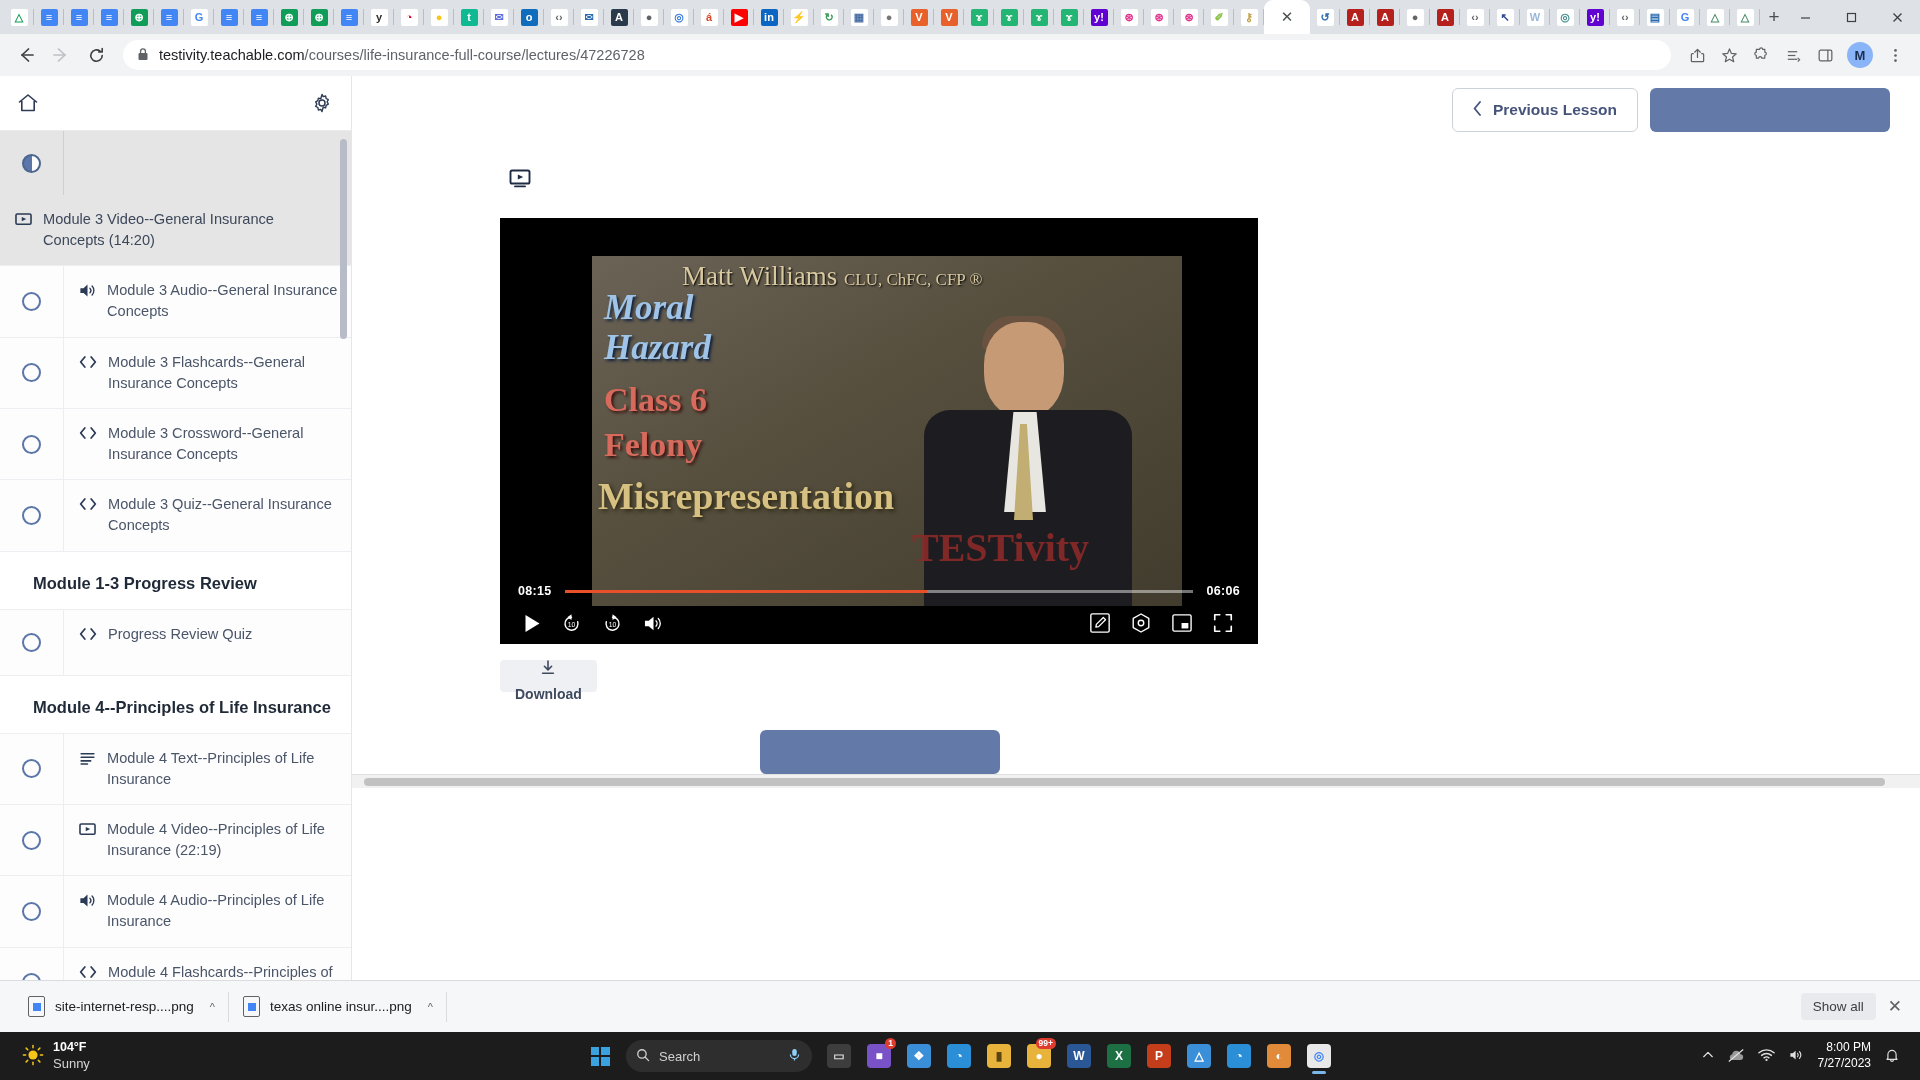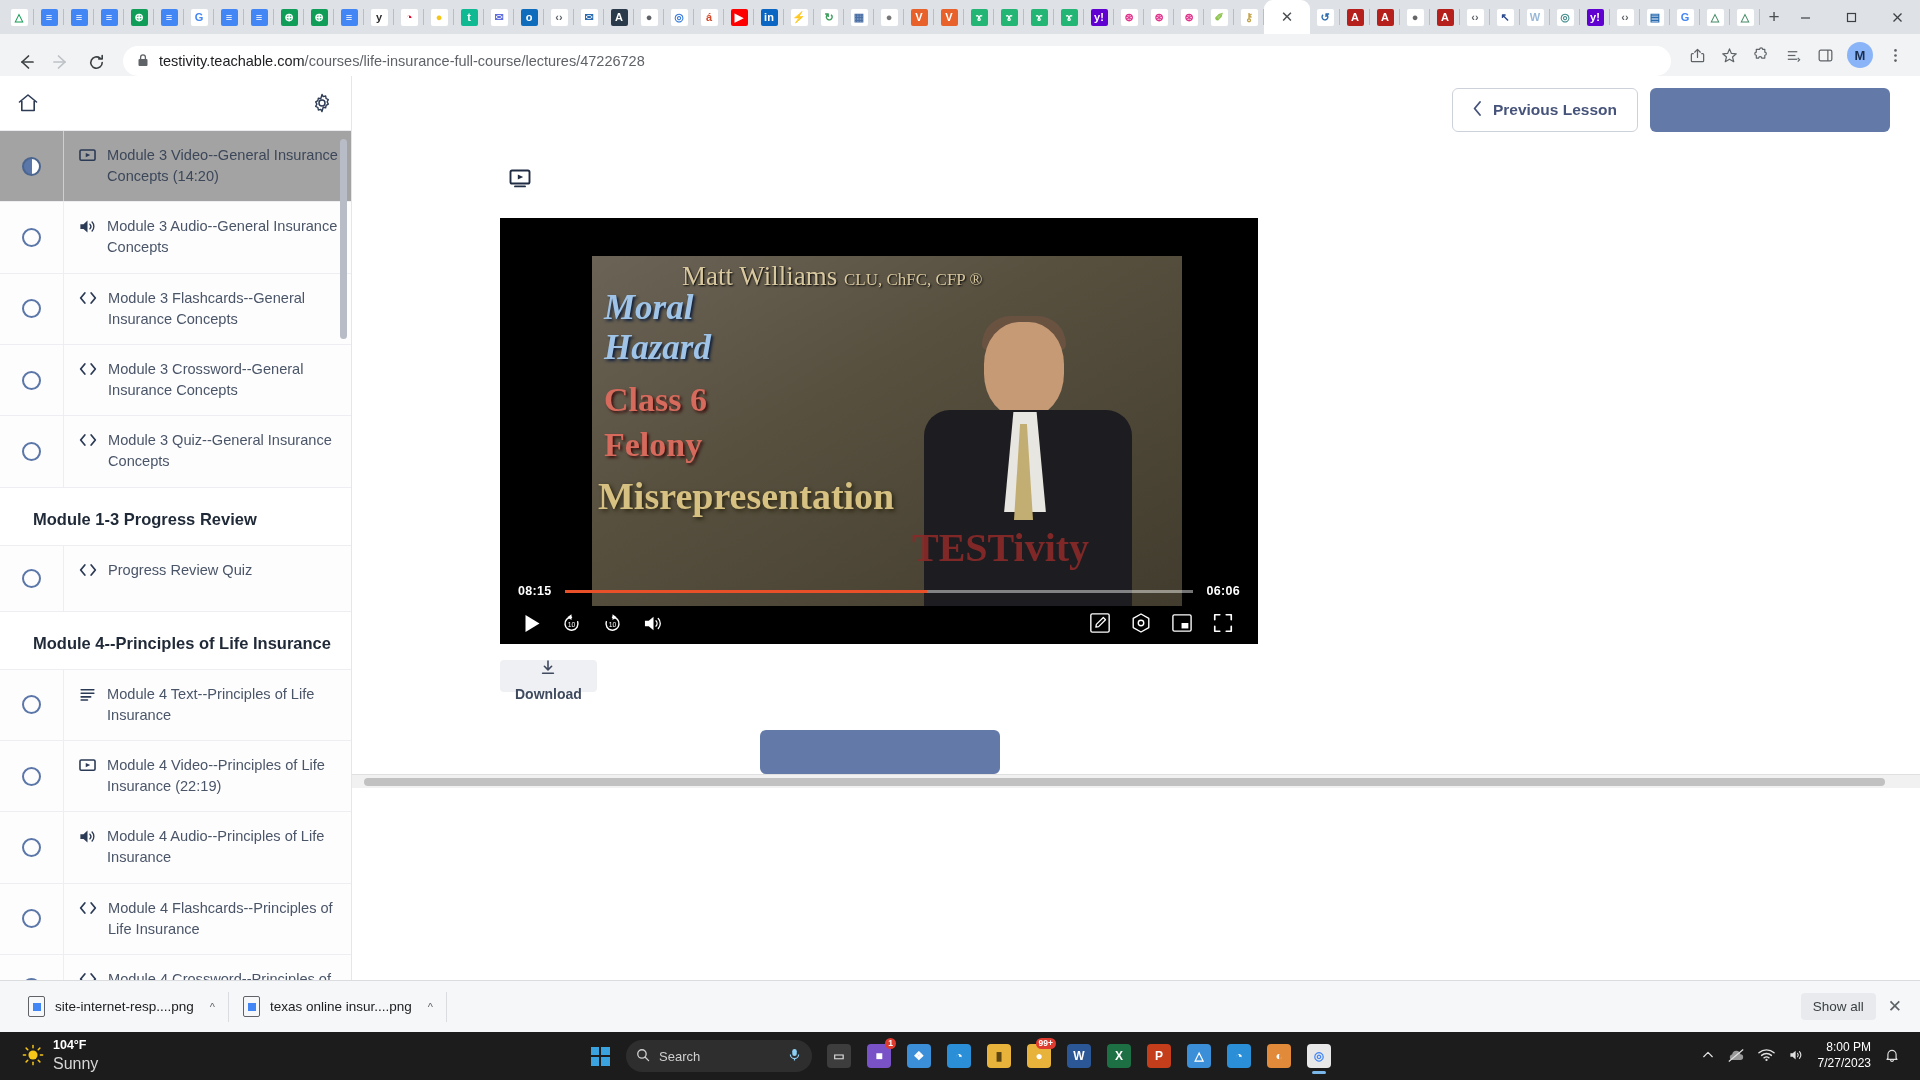--- a/index.html
+++ b/index.html
@@ -38,22 +38,22 @@
   .tab-active .x { font-size: 15px; color: #4b4f52; }
   .newtab {
     width: 28px; height: 28px; display: flex; align-items: center; justify-content: center;
     font-size: 19px; color: #4b4f52; margin-left: 6px; margin-bottom: 3px;
   }
   .winctl { margin-left: auto; display: flex; align-items: center; height: 34px; }
   .winbtn { width: 46px; height: 32px; display: flex; align-items: center; justify-content: center;
     font-size: 12px; color: #3c4043; }
 
   .toolbar {
-    height: 42px; background: #f1f3f4; display: flex; 
-    padding: 12px 10px; flex: 0 0 42px; gap: 3px;
+    height: 42px; background: #f1f3f4; display: flex; align-items: center;
+    padding: 0 10px; flex: 0 0 42px; gap: 3px;
   }
   .navbtn { width: 32px; height: 32px; display: flex; align-items: center; justify-content: center;
     color: #5f6368; border-radius: 50%; }
   .navbtn.dim { color: #bdc1c6; }
   .omnibox {
     flex: 1; height: 30px; background: #fff; border-radius: 16px; display: flex;
     align-items: center; padding: 0 14px; margin: 0 8px; gap: 10px; font-size: 14.5px;
     color: #202124;
   }
   .omnibox .lock { color: #5f6368; font-size: 12px; }
@@ -78,21 +78,21 @@
   .sb-top {
     height: 55px; display: flex; align-items: center; justify-content: space-between;
     padding: 0 18px 0 16px; border-bottom: 1px solid #e9ebef;
   }
   .sb-ic { color: #2d3b55; display: flex; align-items: center; }
   .sb-scroll { flex: 1; overflow: hidden; position: relative; }
   .lesson {
     display: flex; align-items: flex-start; border-bottom: 1px solid #eceef1;
     min-height: 66px; padding: 0; background: #fdfdfe;
   }
-  .lesson.current { background: #a3a3a3; }
+  .lesson.current { background: #e5e5e5; flex-direction: column; }
   .lesson .bullet-cell {
     width: 64px; flex: 0 0 64px; display: flex; align-items: center; justify-content: center;
     align-self: stretch; border-right: 1px solid #eceef1;
   }
   .lesson.current .bullet-cell { border-right-color: #c8d0de; }
   .bullet {
     width: 19px; height: 19px; border-radius: 50%; border: 2px solid #5b76a8;
   }
   .bullet.half {
     background: linear-gradient(to right, #5b76a8 0 50%, #ffffff 50% 100%);
@@ -222,21 +222,21 @@
   .dl-close { color: #5f6368; font-size: 17px; margin-left: 12px; margin-right: 4px; }
 
   
   .taskbar {
     height: 48px; background: #1c1c1c; display: flex; align-items: center; flex: 0 0 48px;
     padding: 0 8px; color: #fff; position: relative;
   }
   .weather { display: flex; align-items: center; gap: 9px; padding-left: 14px; }
   .weather-txt { font-size: 12px; line-height: 1.25; }
   .weather-txt .t { font-weight: bold; font-size: 12.5px; }
-  .weather-txt .d { color: #d6d6d6; font-size: 16px; }
+  .weather-txt .d { color: #d6d6d6; font-size: 13px; }
   .tb-center { position: absolute; left: 50%; transform: translateX(-50%); display: flex;
     align-items: center; gap: 7px; }
   .start { width: 38px; height: 38px; display: flex; align-items: center; justify-content: center; }
   .start .sq { width: 19px; height: 19px; display: grid; grid-template-columns: 1fr 1fr;
     grid-template-rows: 1fr 1fr; gap: 2.5px; }
   .start .sq i { background: #3ba2e0; display: block; }
   .searchbox {
     width: 186px; height: 32px; background: #2e2e2e; border-radius: 16px; display: flex;
     align-items: center; padding: 0 10px; gap: 9px; font-size: 13px; color: #d0d0d0;
   }

